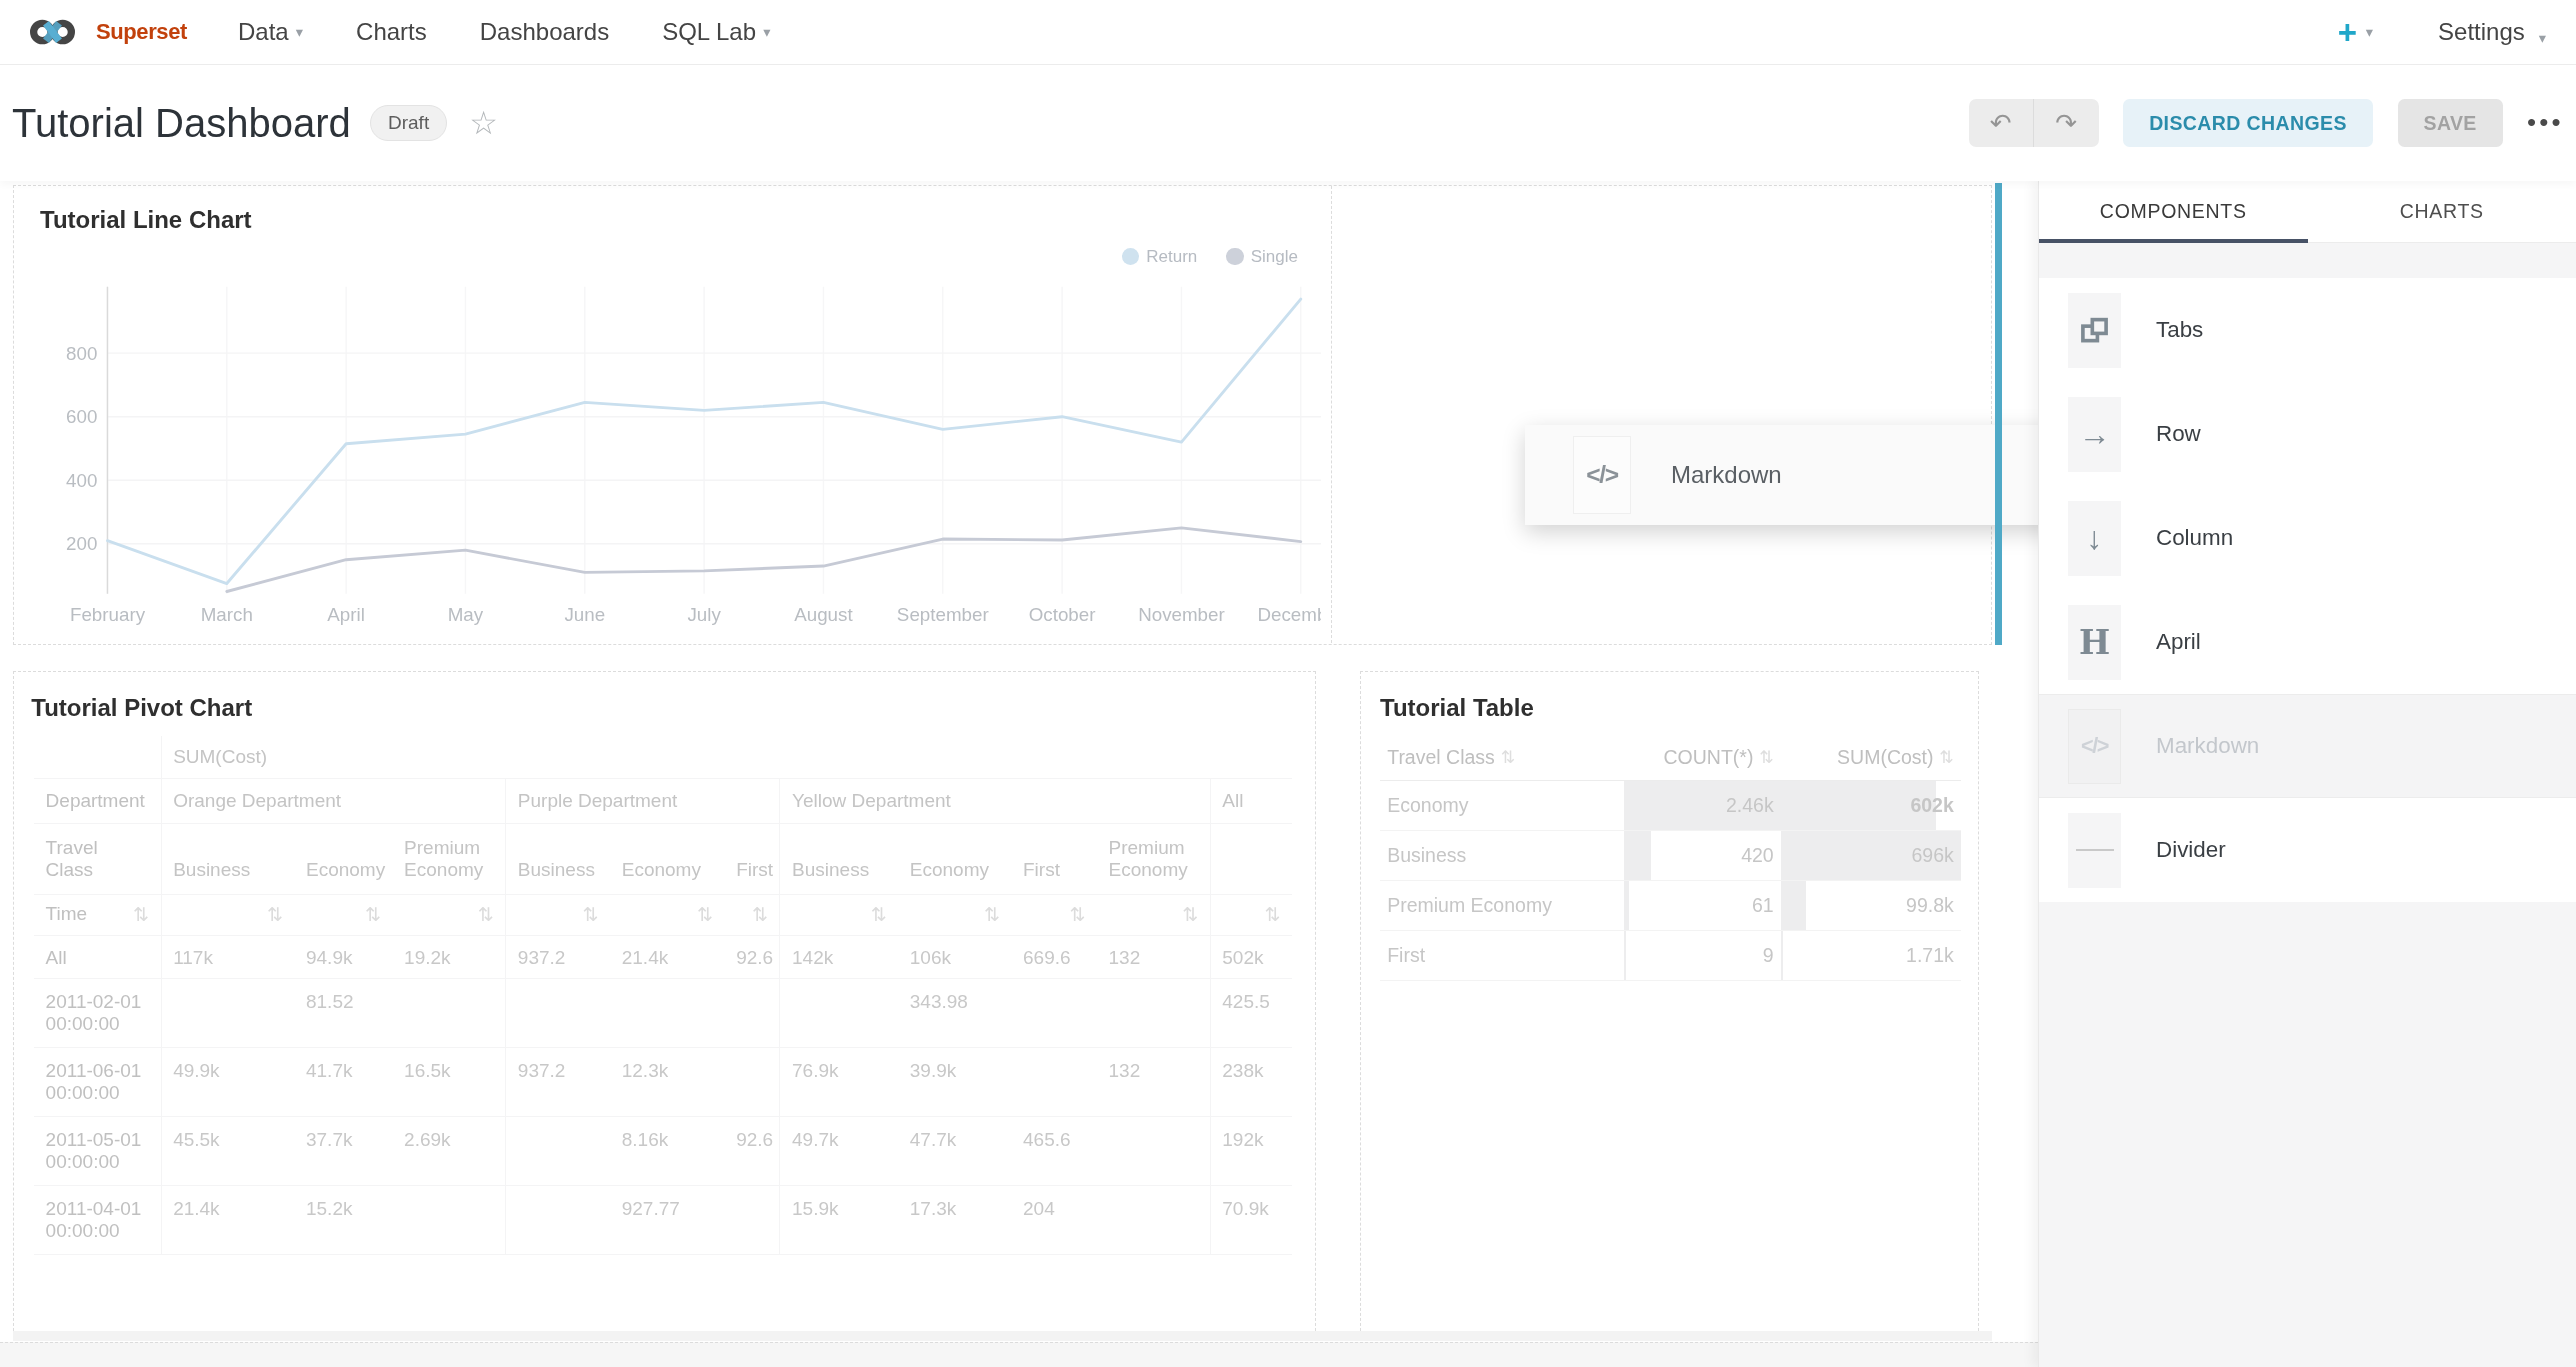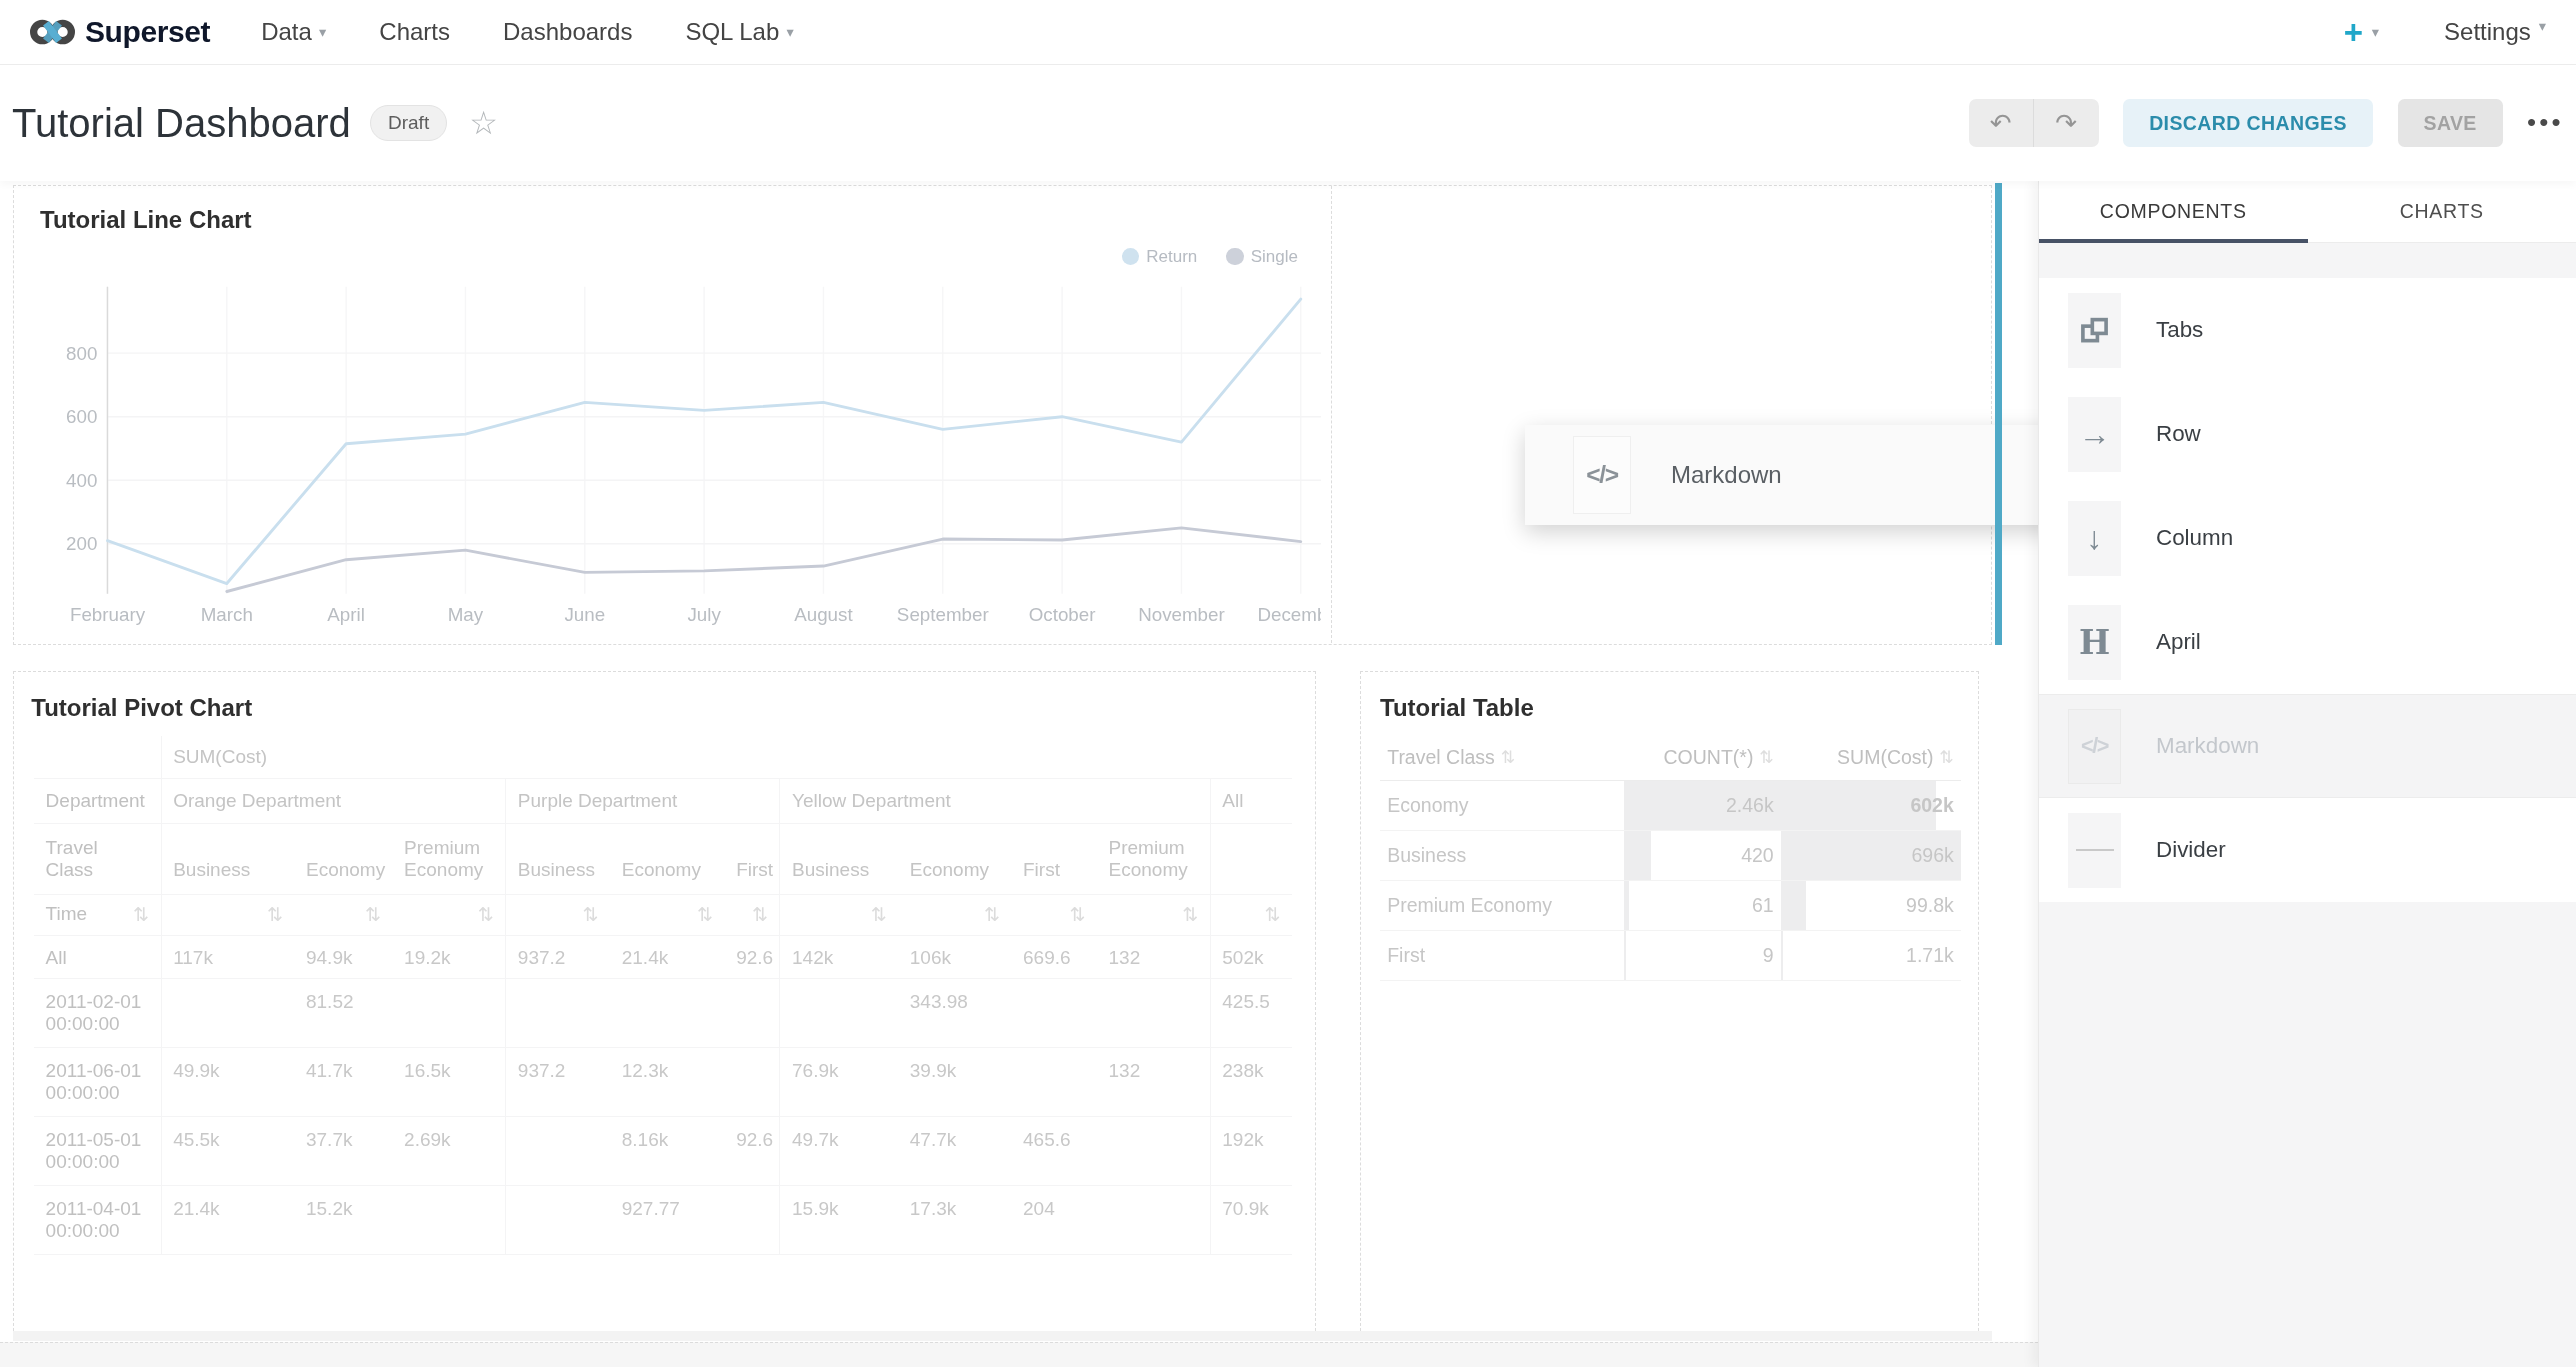--- a/index.html
+++ b/index.html
@@ -4,28 +4,28 @@
 <style>
   * { margin:0; padding:0; box-sizing:border-box; }
   html,body { background:#e9e9e9; }
   body { font-family:"Liberation Sans", sans-serif; }
   #app { position:relative; width:2576px; height:1368px; background:#fff; overflow:hidden; }
 
   
   .navbar { position:absolute; left:0; top:0; width:2576px; height:65px; background:#fff;
             border-bottom:1.4px solid #ececec; display:flex; align-items:center; padding:0 30px; z-index:60; }
   .brand { display:flex; align-items:center; gap:10px; margin-right:51px; }
-  .brand-name { font-size:30px; font-weight:bold; color:#0f172a; letter-spacing:-0.4px; }
+  .brand-name { font-size:22px; font-weight:bold; color:#c2410c; letter-spacing:-0.4px;margin-left:11px; }
   .nav-menu { display:flex; align-items:center; gap:53px; }
   .nav-item { font-size:24px; color:#444; cursor:pointer; display:flex; align-items:center; gap:7.2px; }
   .caret { font-size:14.4px; color:#9aa0a6; }
   .nav-right { margin-left:auto; display:flex; align-items:center; gap:65px; }
   .plus-group { display:flex; align-items:center; gap:8.7px; }
   .plus { color:#20a7c9; font-size:33px; font-weight:bold; line-height:1; }
-  .settings { font-size:24px; color:#444; display:flex; align-items:flex-start; gap:8px; }
+  .settings { font-size:24px; color:#444; display:flex; align-items:flex-end; gap:14px; }
 
   
   .titlebar { position:absolute; left:0; top:65px; width:2576px; height:116px; background:#fff;
               display:flex; align-items:center; padding:0 12px; box-shadow:0 4.3px 7.2px rgba(0,0,0,0.03); z-index:55; }
   .dash-title { font-size:40px; font-weight:500; color:#2d3339; margin-right:19px; }
   .badge { background:#f1f1f1; border:1.4px solid #e3e3e3; color:#5d5d5d; font-size:19px;
            border-radius:29px; padding:5.8px 17.3px; margin-right:21.7px; }
   .fav-star { font-size:32px; color:#b3b7ba; }
   .tb-right { margin-left:auto; display:flex; align-items:center; gap:24.6px; }
   .undo-redo { display:flex; border-radius:7.2px; overflow:hidden; }

